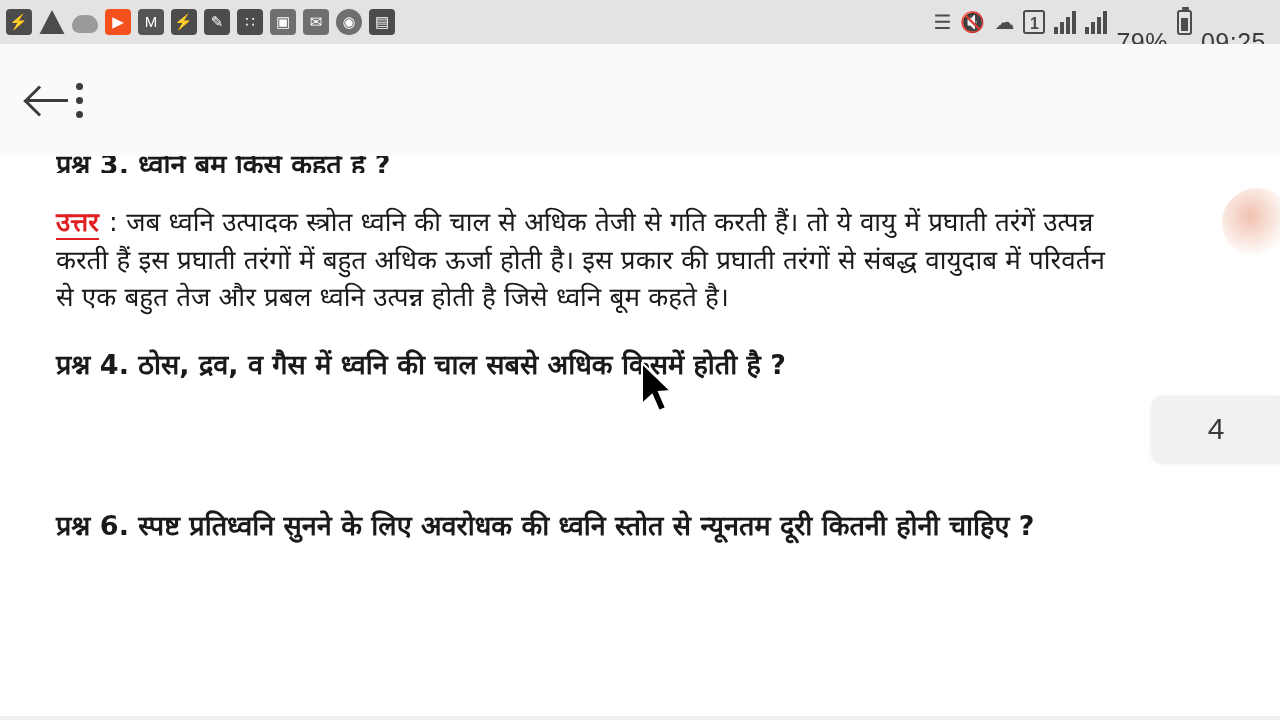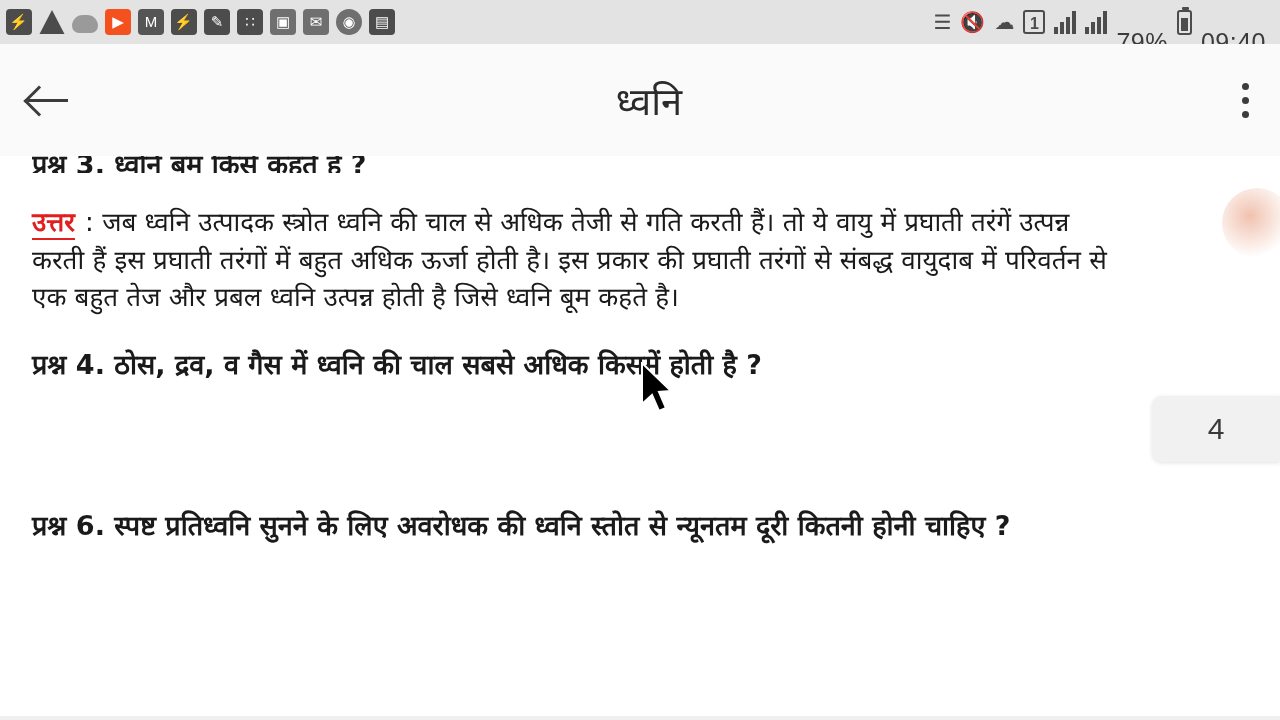--- a/index.html
+++ b/index.html
@@ -187,21 +187,21 @@
 
   
   .content {
     position: absolute;
     top: 156px; left: 0;
     width: 1161px;
     height: 564px;
     background: #ffffff;
     overflow: hidden;
     box-sizing: border-box;
-    padding: 0 32px;
+    padding: 0 56px;
     font-family: "DejaVu Sans", sans-serif;
   }
   .q-line {
     font-size: 27px;
     font-weight: 700;
     color: #1a1a1a;
     line-height: 1.35;
     margin: 0;
     white-space: nowrap;
   }
@@ -325,27 +325,26 @@
         <i></i>
       </span>
     <span class="bars">
         <i></i>
         <i></i>
         <i></i>
         <i></i>
       </span>
     <span class="battery-text">79%</span>
     <span class="batt"></span>
-    <span class="clock-text">09:40</span>
+    <span class="clock-text">09:25</span>
   </div>
 </div>
 
 <div class="appbar">
   <div class="back-arrow"></div>
-  <div class="appbar-title">ध्वनि</div>
   <div class="overflow-menu">
     <span></span>
     <span></span>
     <span></span>
   </div>
 </div>
 
 <div class="content">
 
   <div class="q-clipped">

